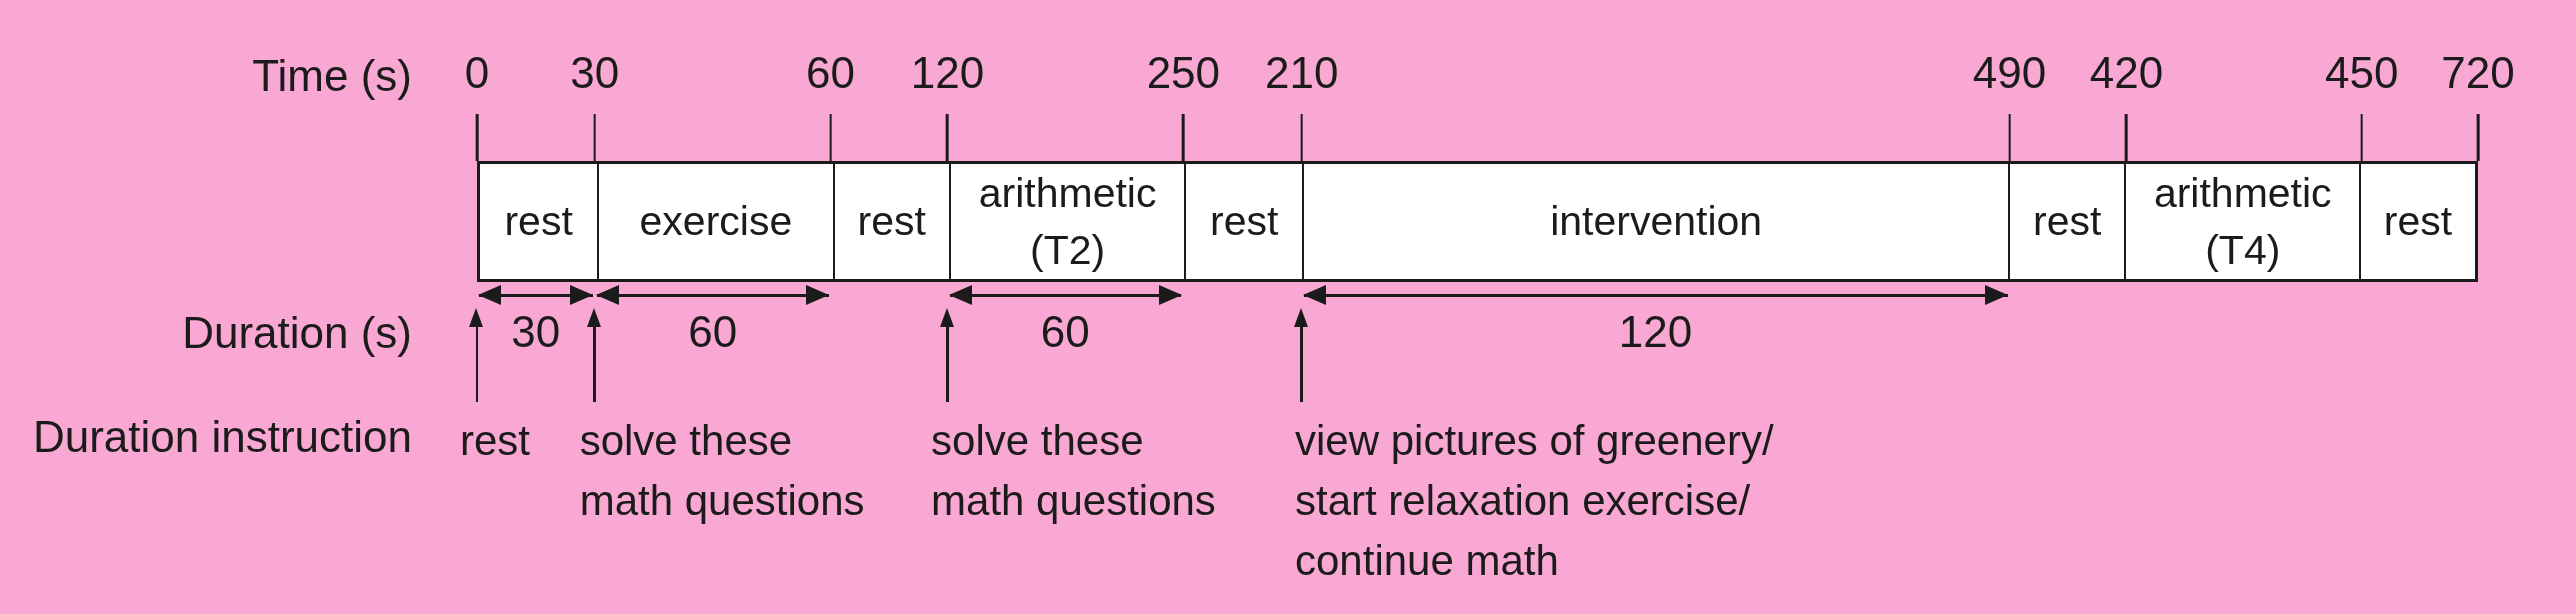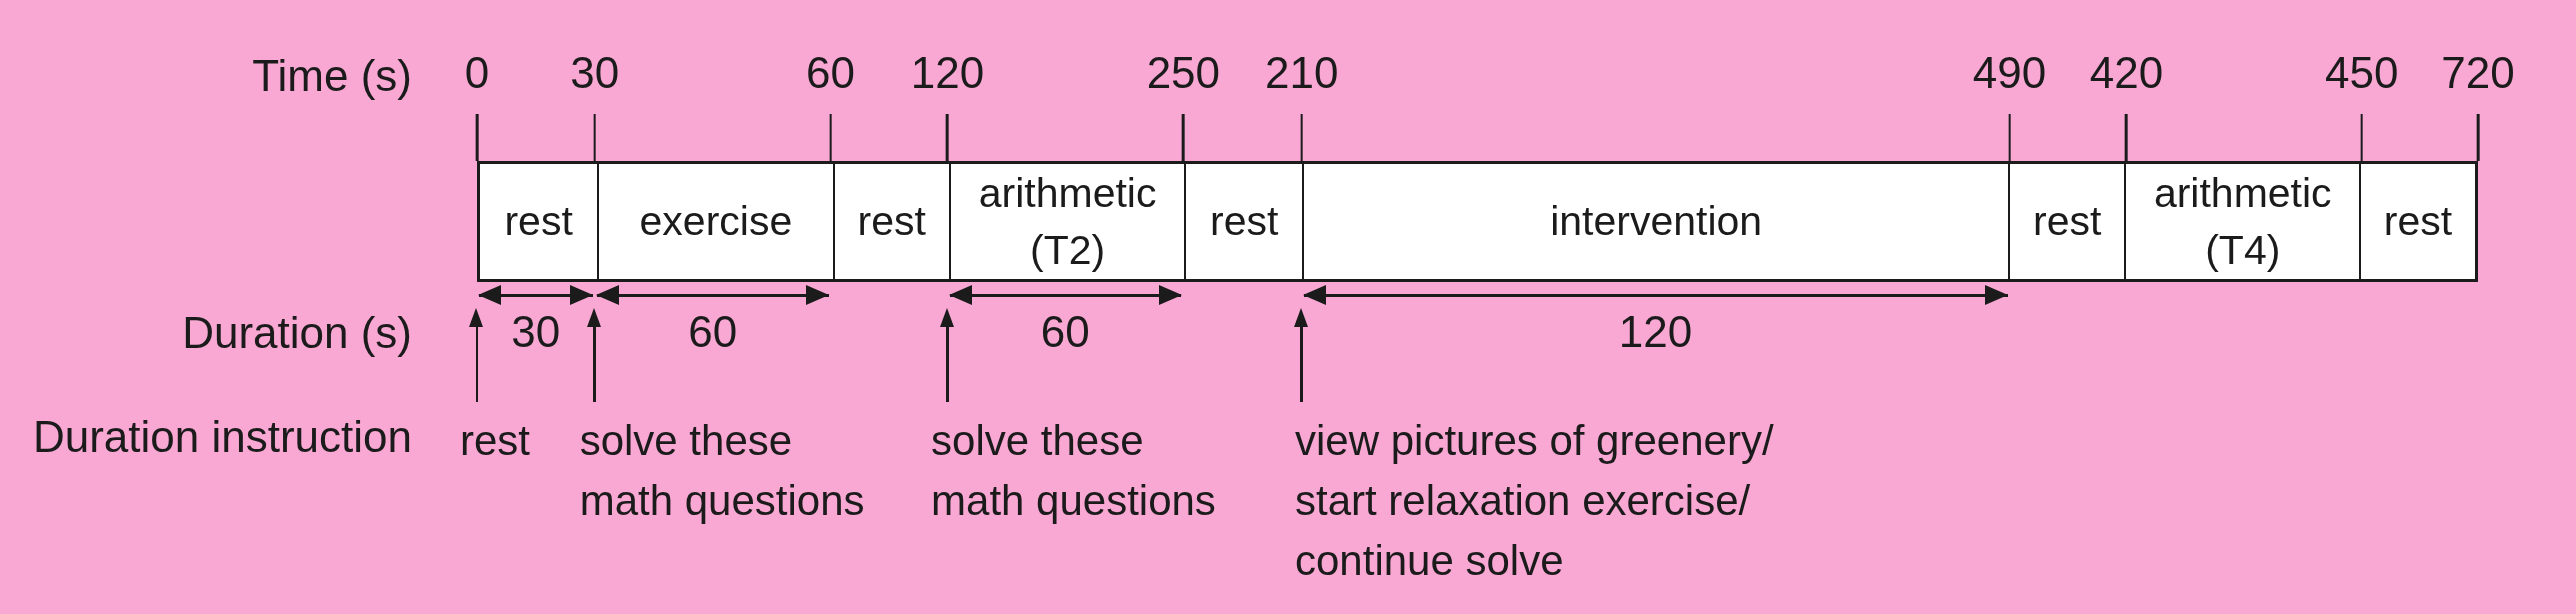--- a/index.html
+++ b/index.html
@@ -126,17 +126,17 @@
     <div class="uparrow" style="left:calc(23.51% - 1.4px)"></div>
     <div class="uparrow" style="left:calc(41.22% - 1.4px)"></div>
 
     <div class="instr" style="left:calc(0% - 17px)">rest</div>
     <div class="instr" style="left:calc(5.88% - 15px)">solve these
 math questions</div>
     <div class="instr" style="left:calc(23.51% - 16.4px)">solve these
 math questions</div>
     <div class="instr" style="left:calc(41.22% - 6.8px)">view pictures of greenery/
 start relaxation exercise/
-continue solve</div>
+continue math</div>
 
   </div>
 </div>
 
 
 </body></html>

